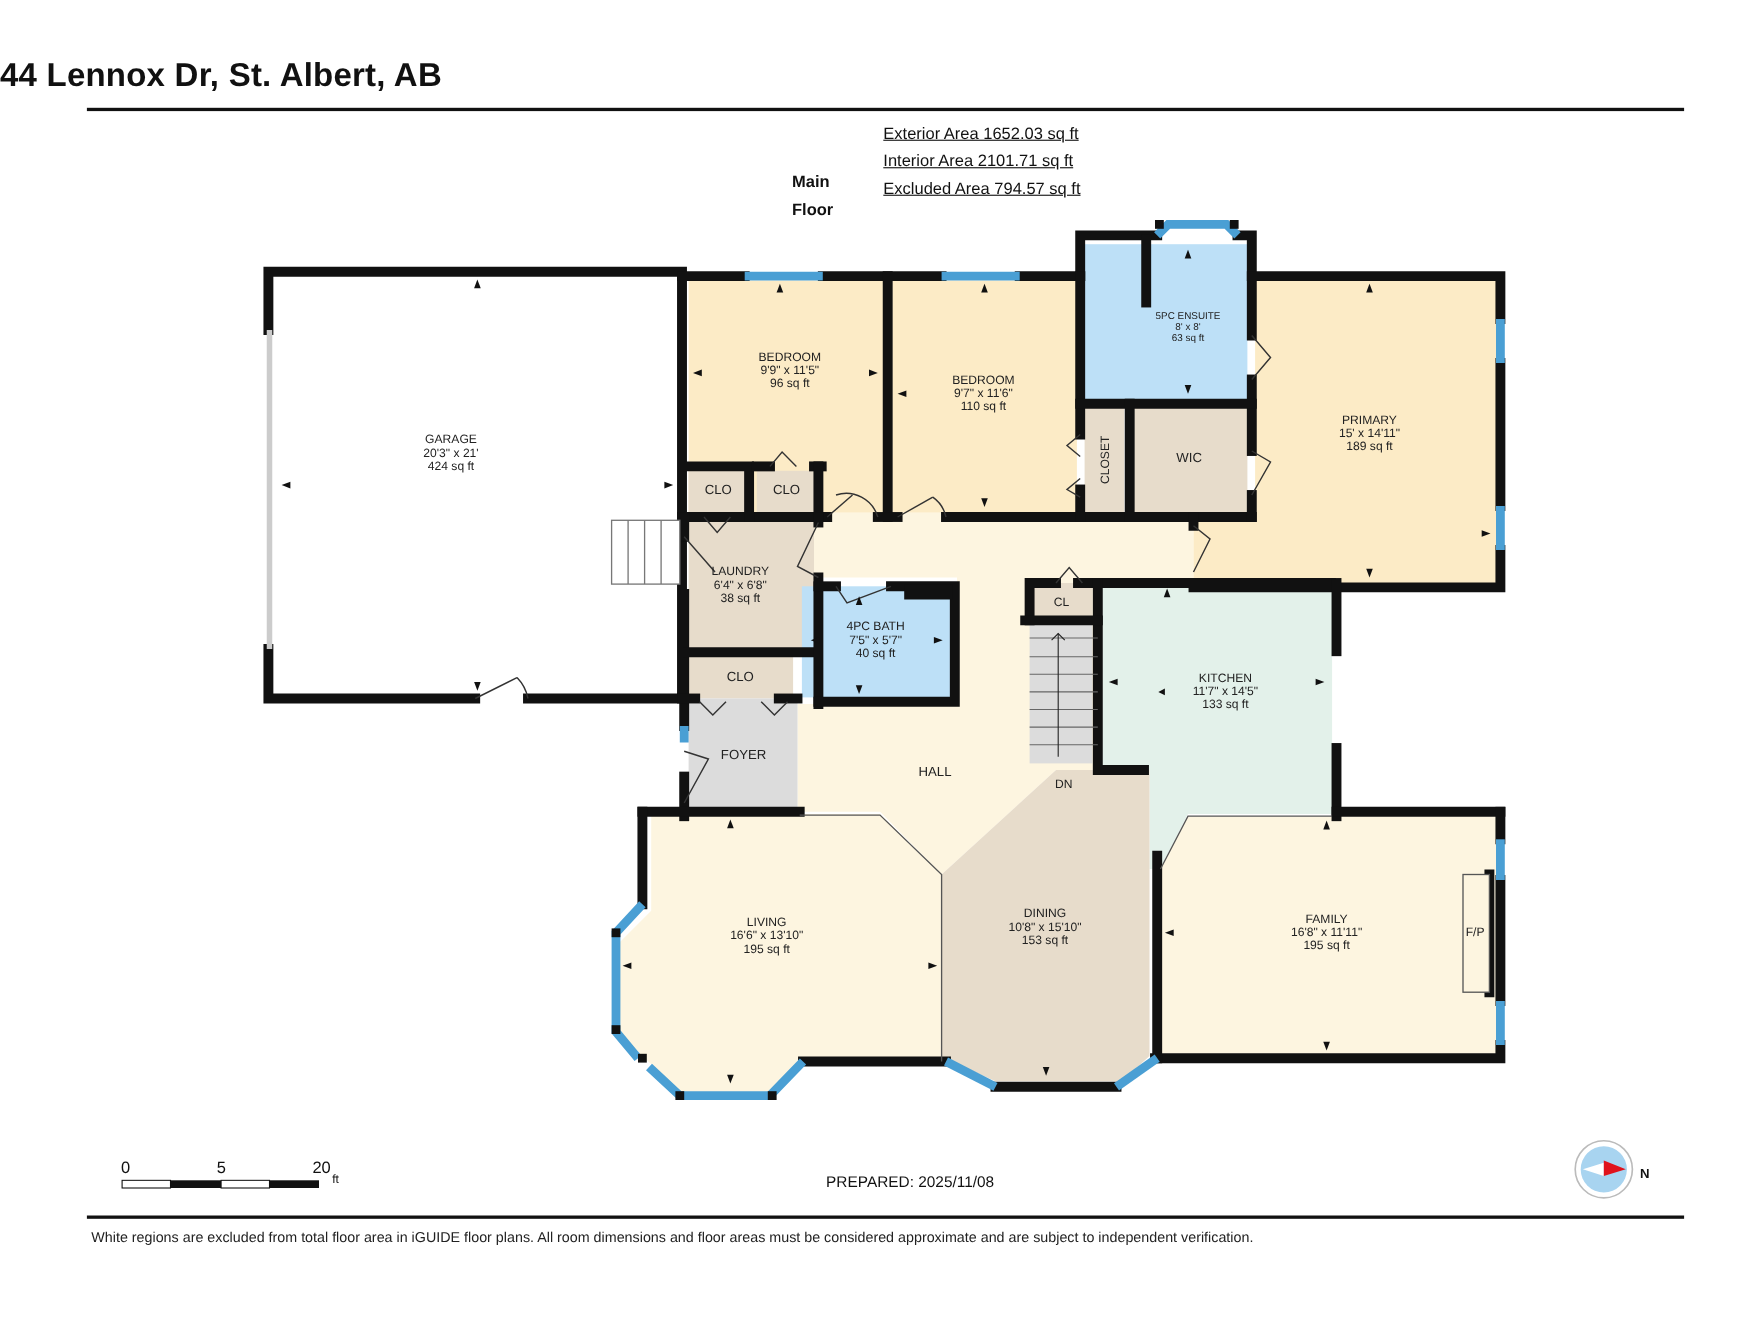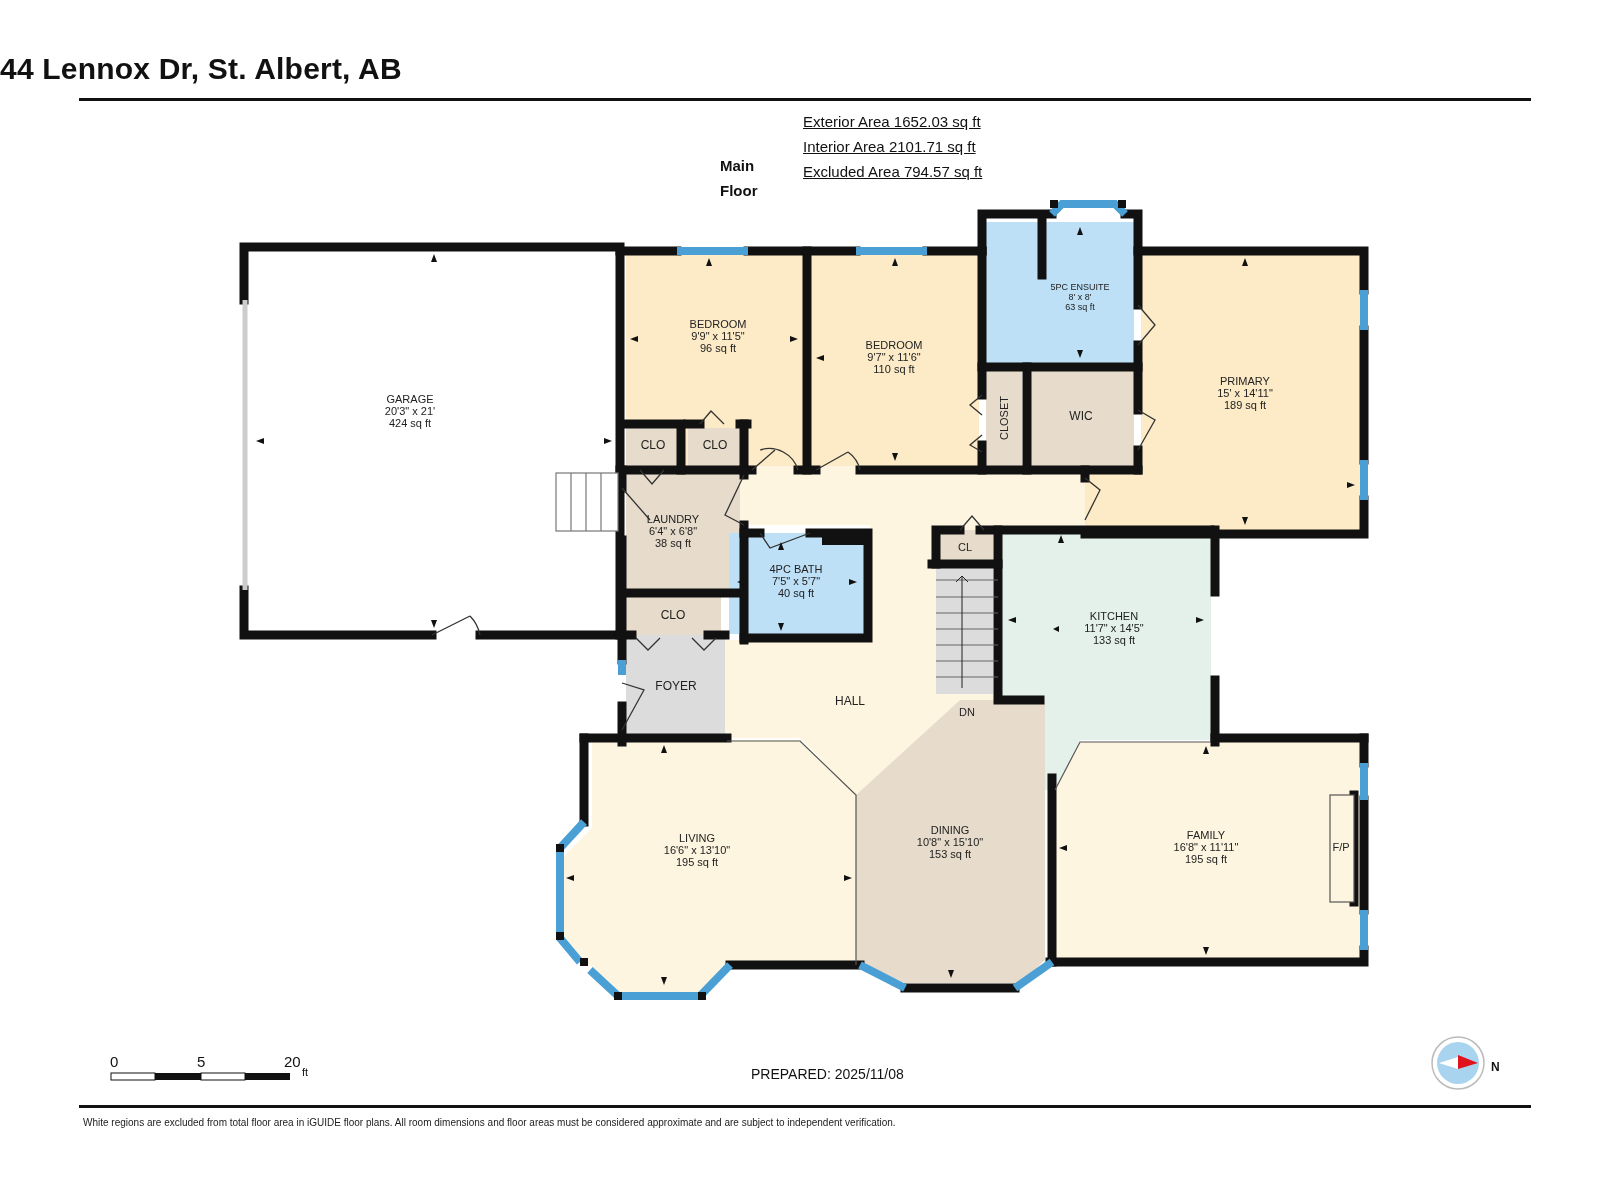--- a/index.html
+++ b/index.html
@@ -16,21 +16,21 @@
   .rlabel { font-size:11px; }
   .rlabel-big { font-size:12px; }
   .scale { position:absolute; left:110px; top:1052px; }
   .scale-nums { position:absolute; left:110px; top:1053px; font-size:15px; }
   .scale-num { position:absolute; top:0; }
   .scale-unit { position:absolute; left:302px; top:1066px; font-size:11px; }
   .prepared { position:absolute; left:726px; top:1066px; font-size:14px;margin-left:25px; }
   .compass { position:absolute; left:1430px; top:1035px; }
   .compass-n { position:absolute; left:1491px; top:1060px; font-size:12px; font-weight:bold; }
   .rule-bottom { position:absolute; left:79px; width:1452px; top:1105px; height:3px; background:#111; }
-  .disclaimer { position:absolute; left:83px; top:1117px; font-size:10px; color:#222; white-space:nowrap;text-align:center; }
+  .disclaimer { position:absolute; left:83px; top:1117px; font-size:13px; color:#222; white-space:nowrap;text-align:center; }
 </style>
 </head>
 <body>
 
 <div class="title">44 Lennox Dr, St. Albert, AB</div>
 <div class="rule-top"></div>
 
 <div class="area-block">
   <div class="area-floor">Main Floor</div>
   <div class="area-lines">

